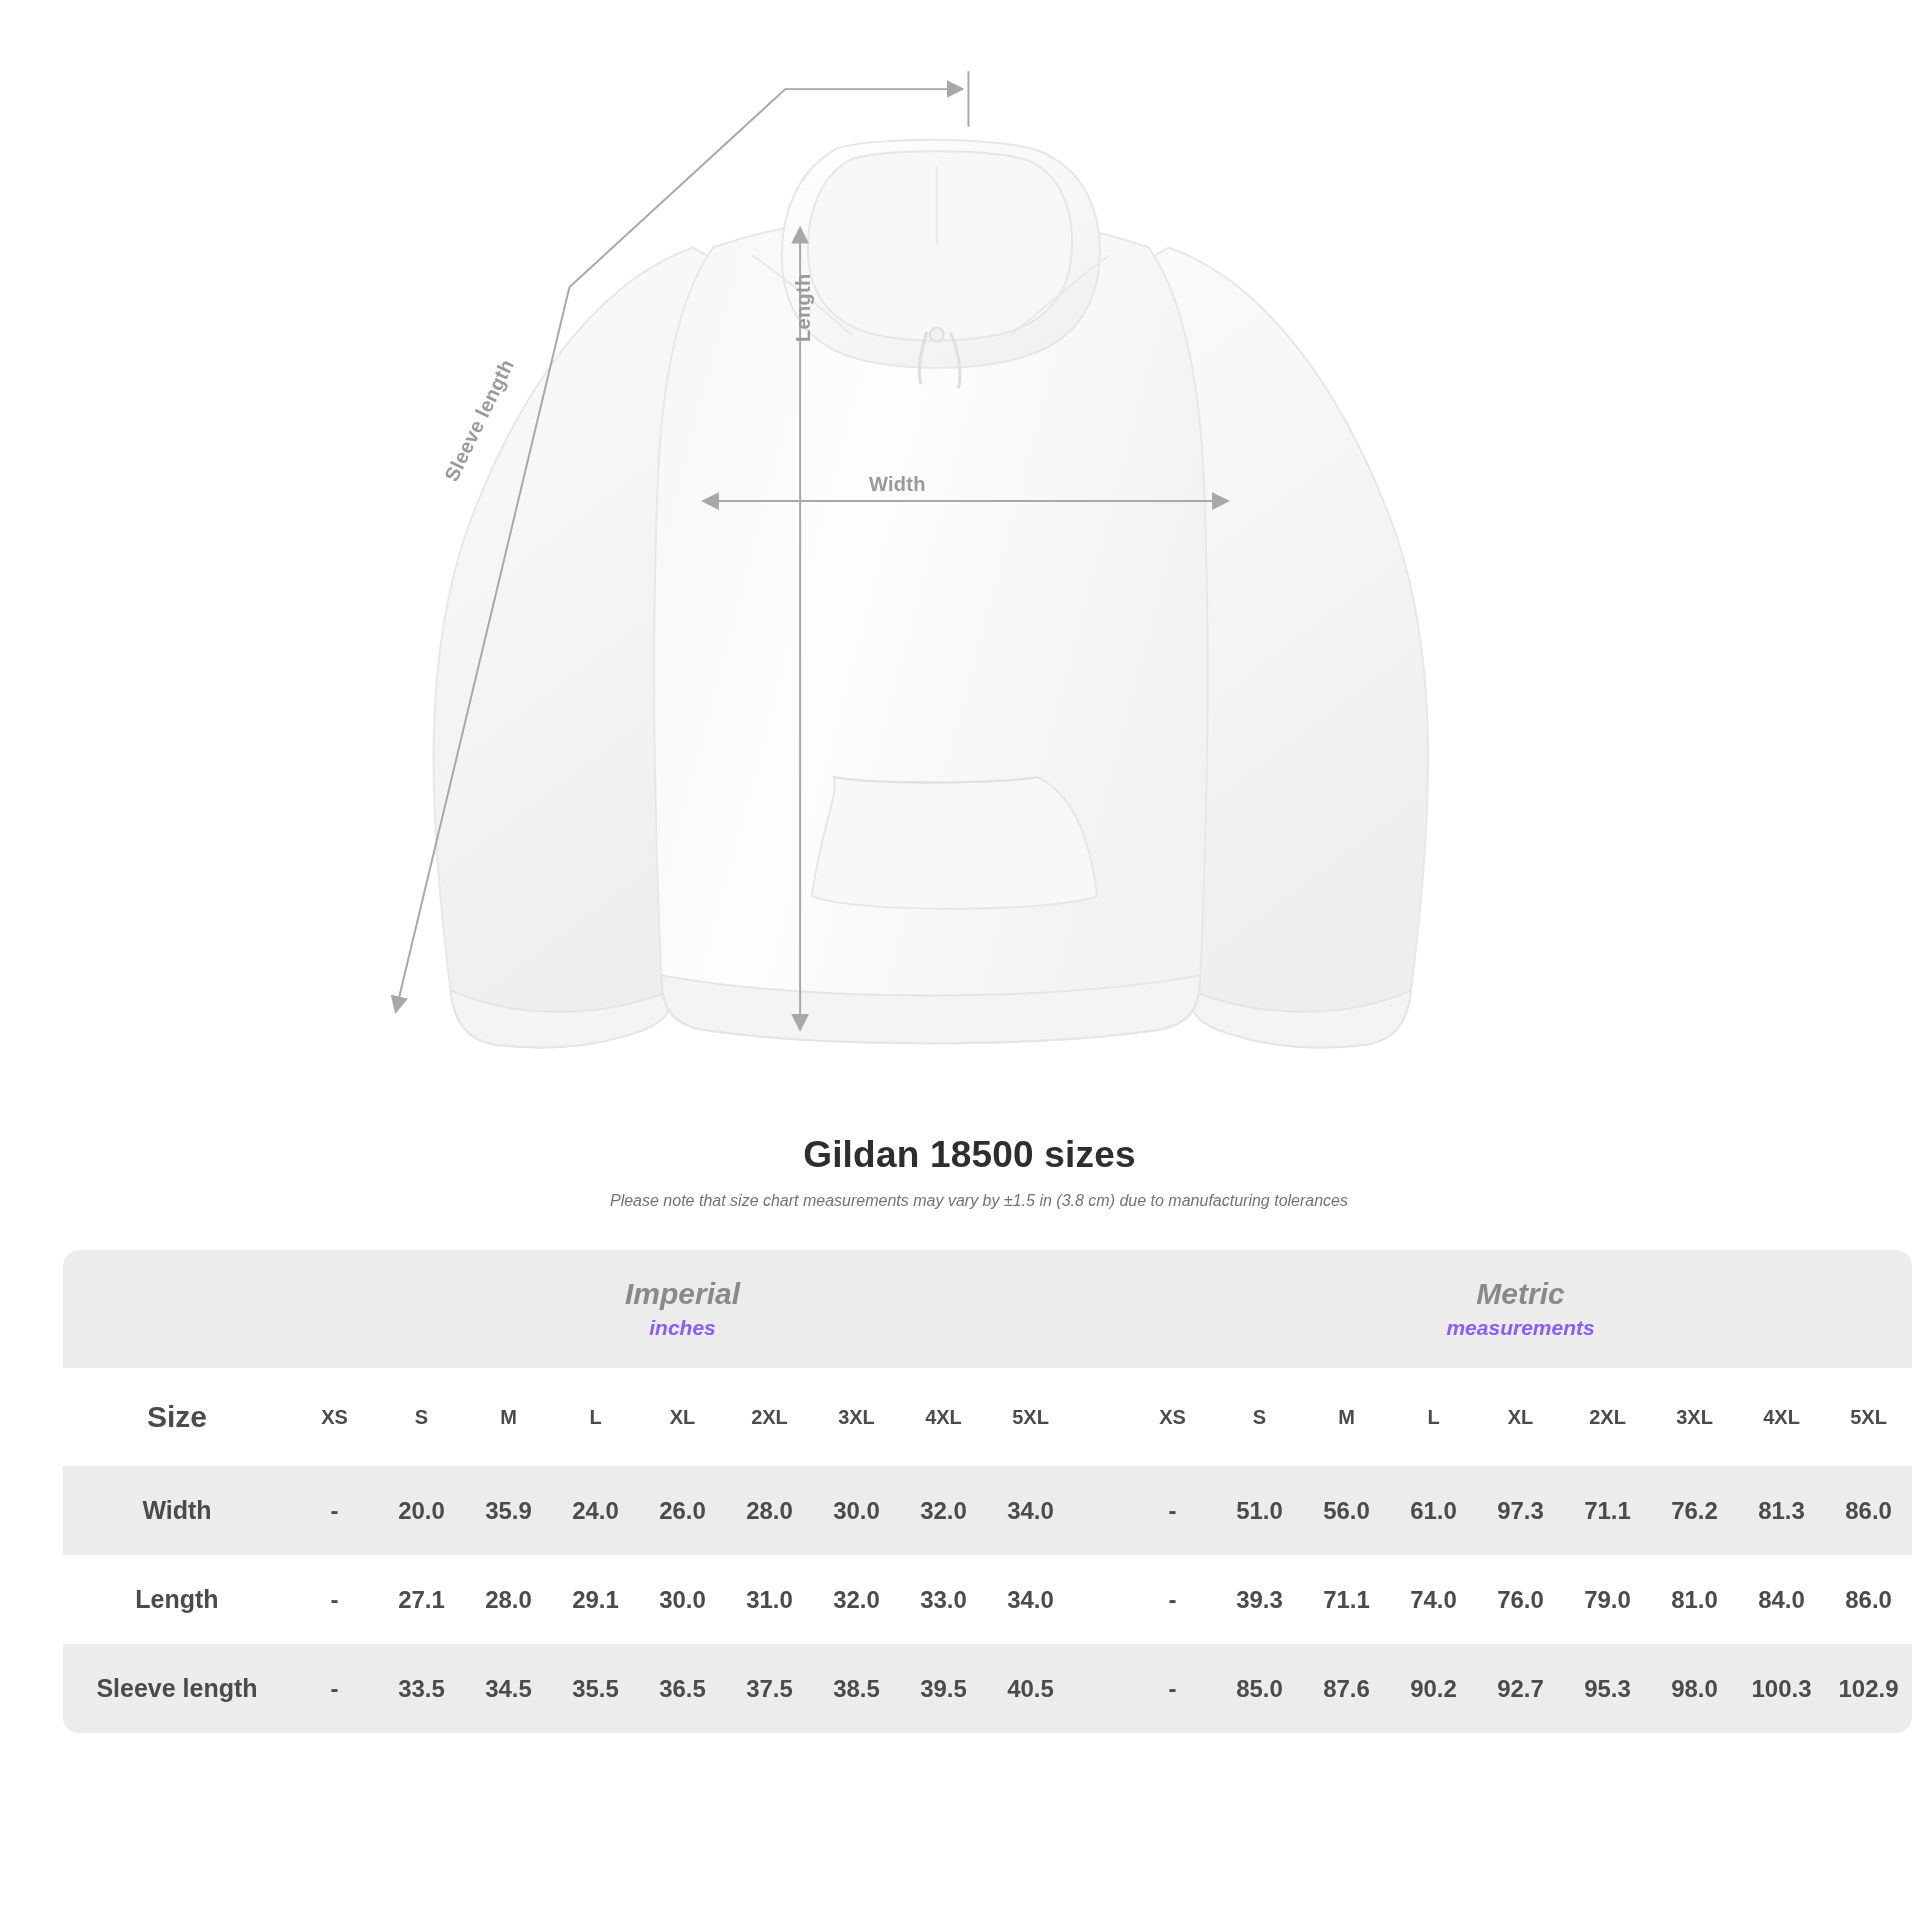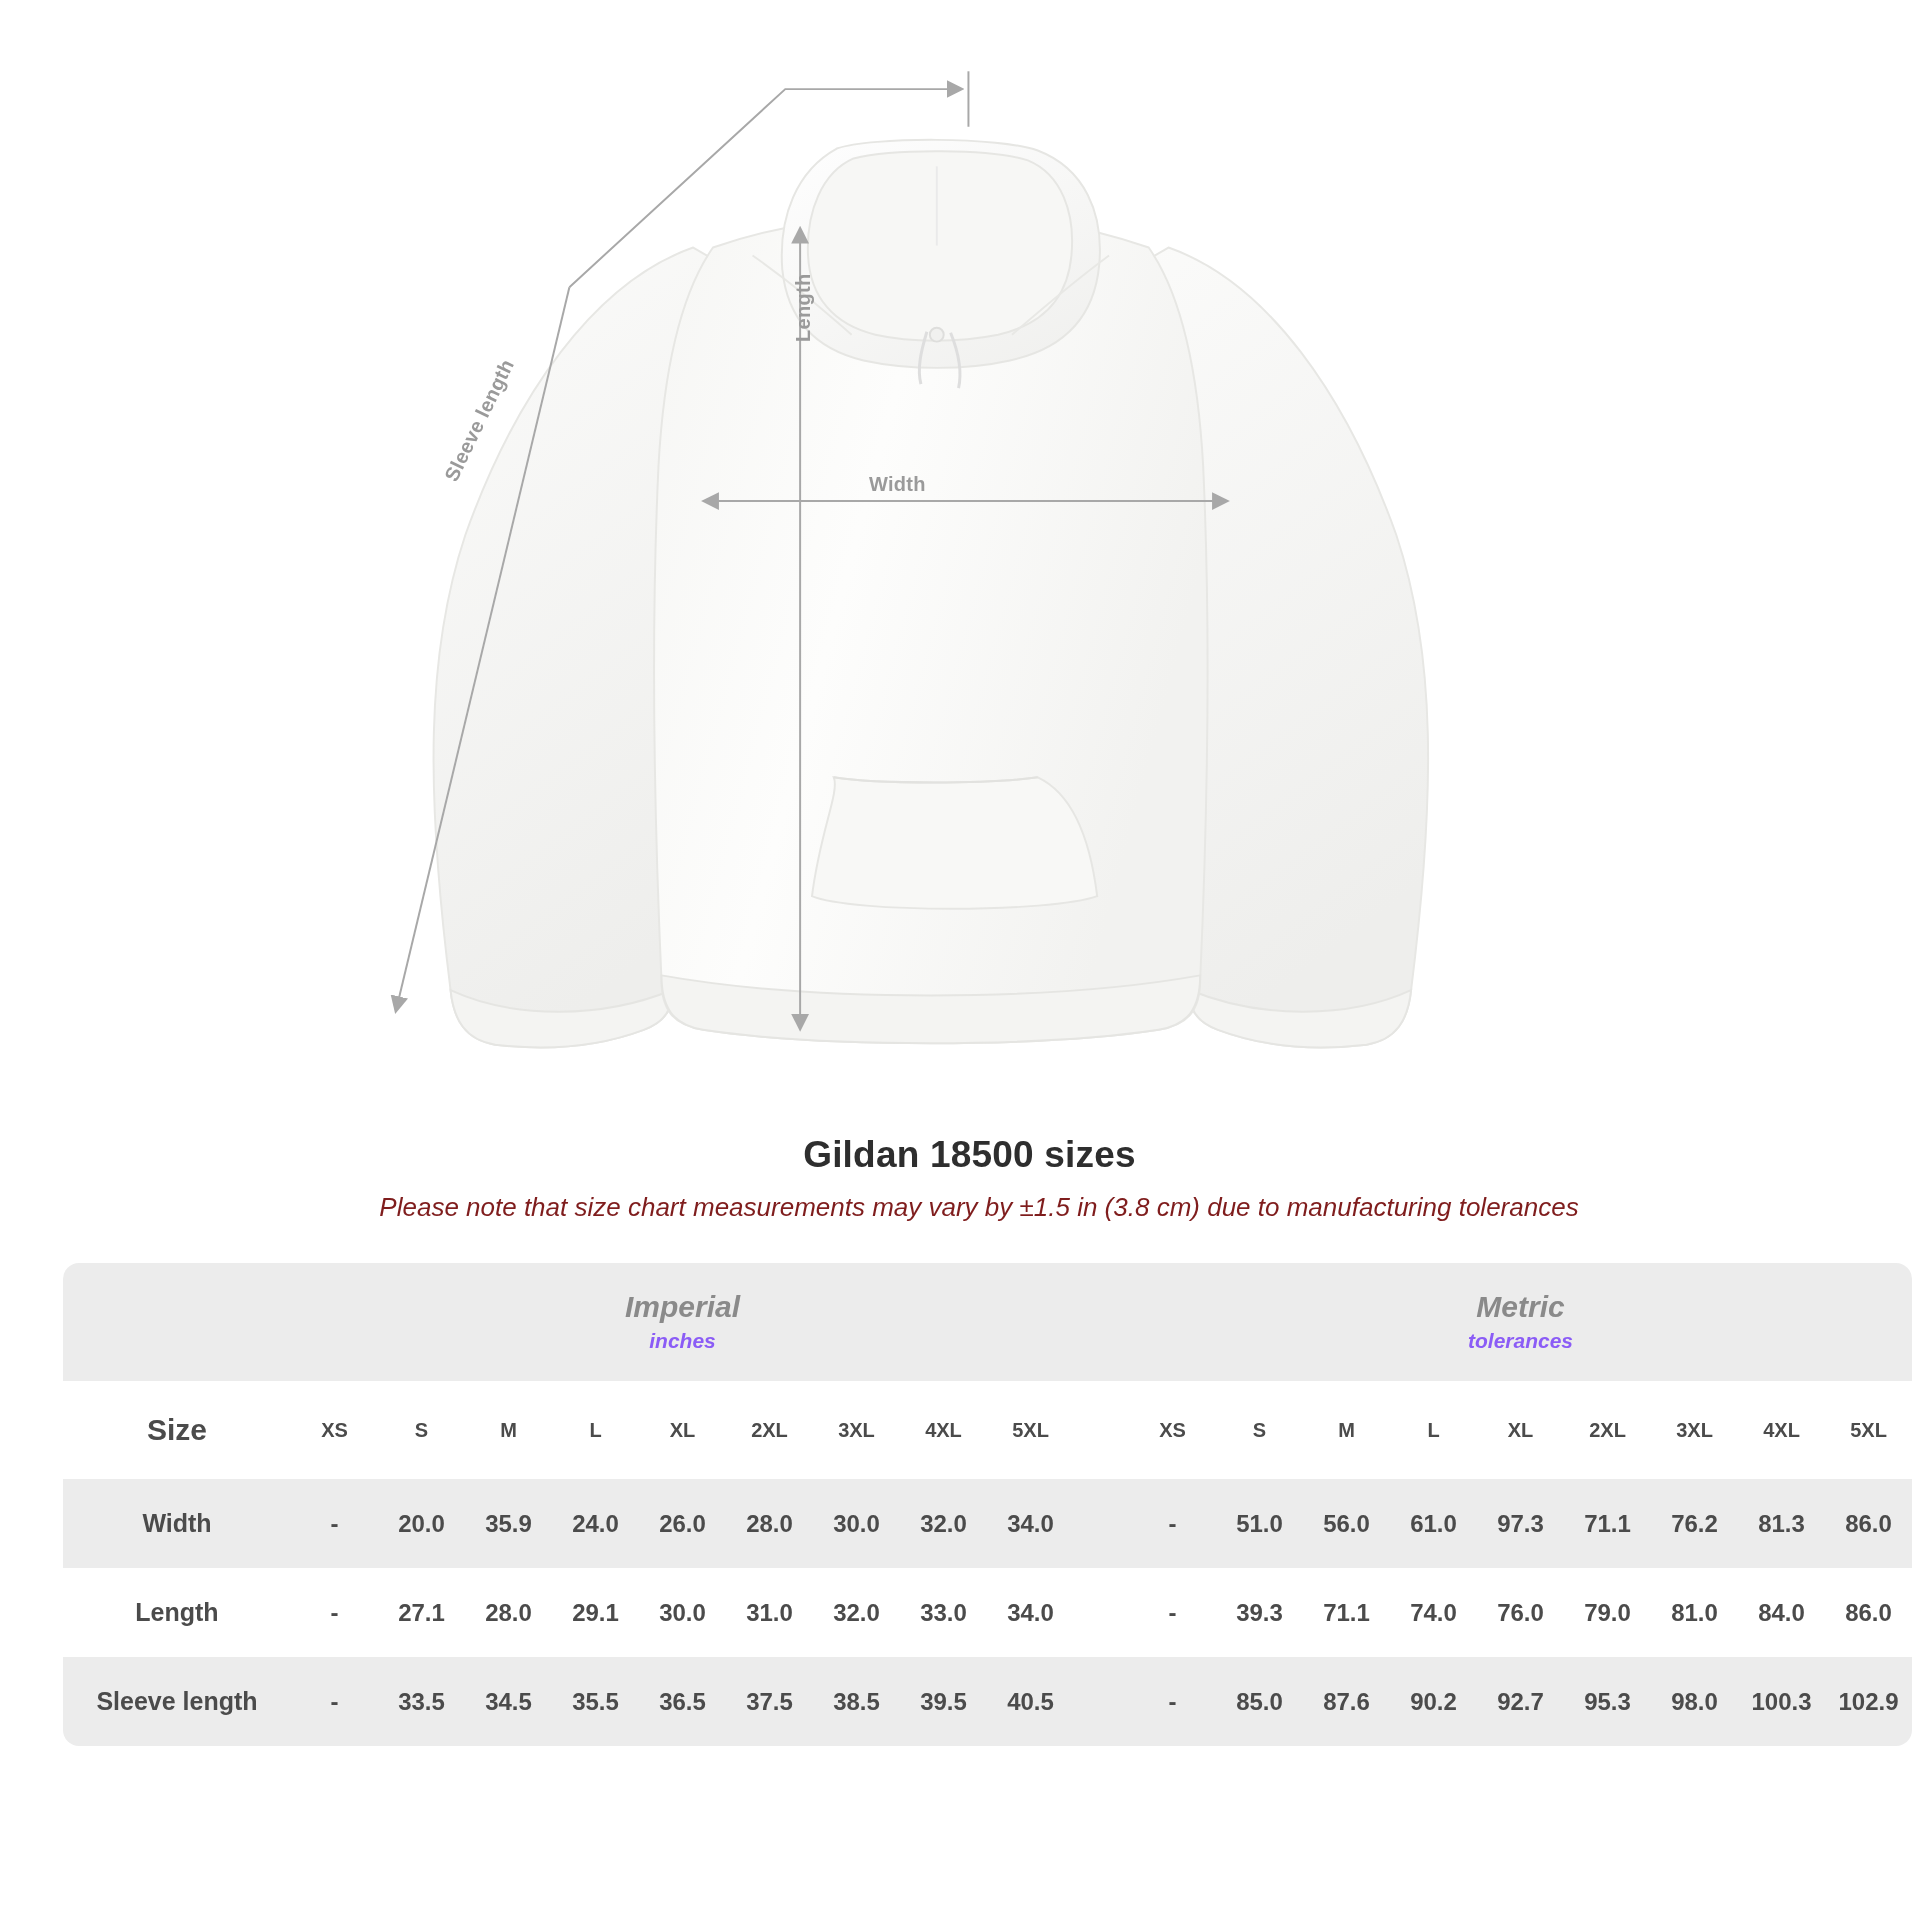--- a/index.html
+++ b/index.html
@@ -62,23 +62,23 @@
     margin-left: 12px;
   }
   .chart-title {
     font-size: 37px;
     font-weight: bold;
     color: #2e2e2e;
     margin: 0 0 16px 0;
     letter-spacing: 0.2px;
   }
   .chart-note {
-    font-size: 26px;
+    font-size: 16px;
     font-style: italic;
-    color: #7f1d1d;
+    color: #737373;
     margin: 0;
     padding-left: 19px;
   }
 
   
   .table-wrap {
     margin: 40px 63px 4px 63px;
   }
   table.size-table {
     width: 1800px;
@@ -270,21 +270,21 @@
       <tbody>
         <tr class="unit-row">
           <td class="corner-left"></td>
           <td colspan="9">
             <span class="unit-name">Imperial</span>
             <span class="unit-sub">inches</span>
           </td>
           <td></td>
           <td colspan="9" class="corner-right">
             <span class="unit-name">Metric</span>
-            <span class="unit-sub">tolerances</span>
+            <span class="unit-sub">measurements</span>
           </td>
         </tr>
 
         <tr class="head-row">
           <td class="rowlabel">Size</td>
           <td>XS</td>
           <td>S</td>
           <td>M</td>
           <td>L</td>
           <td>XL</td>

